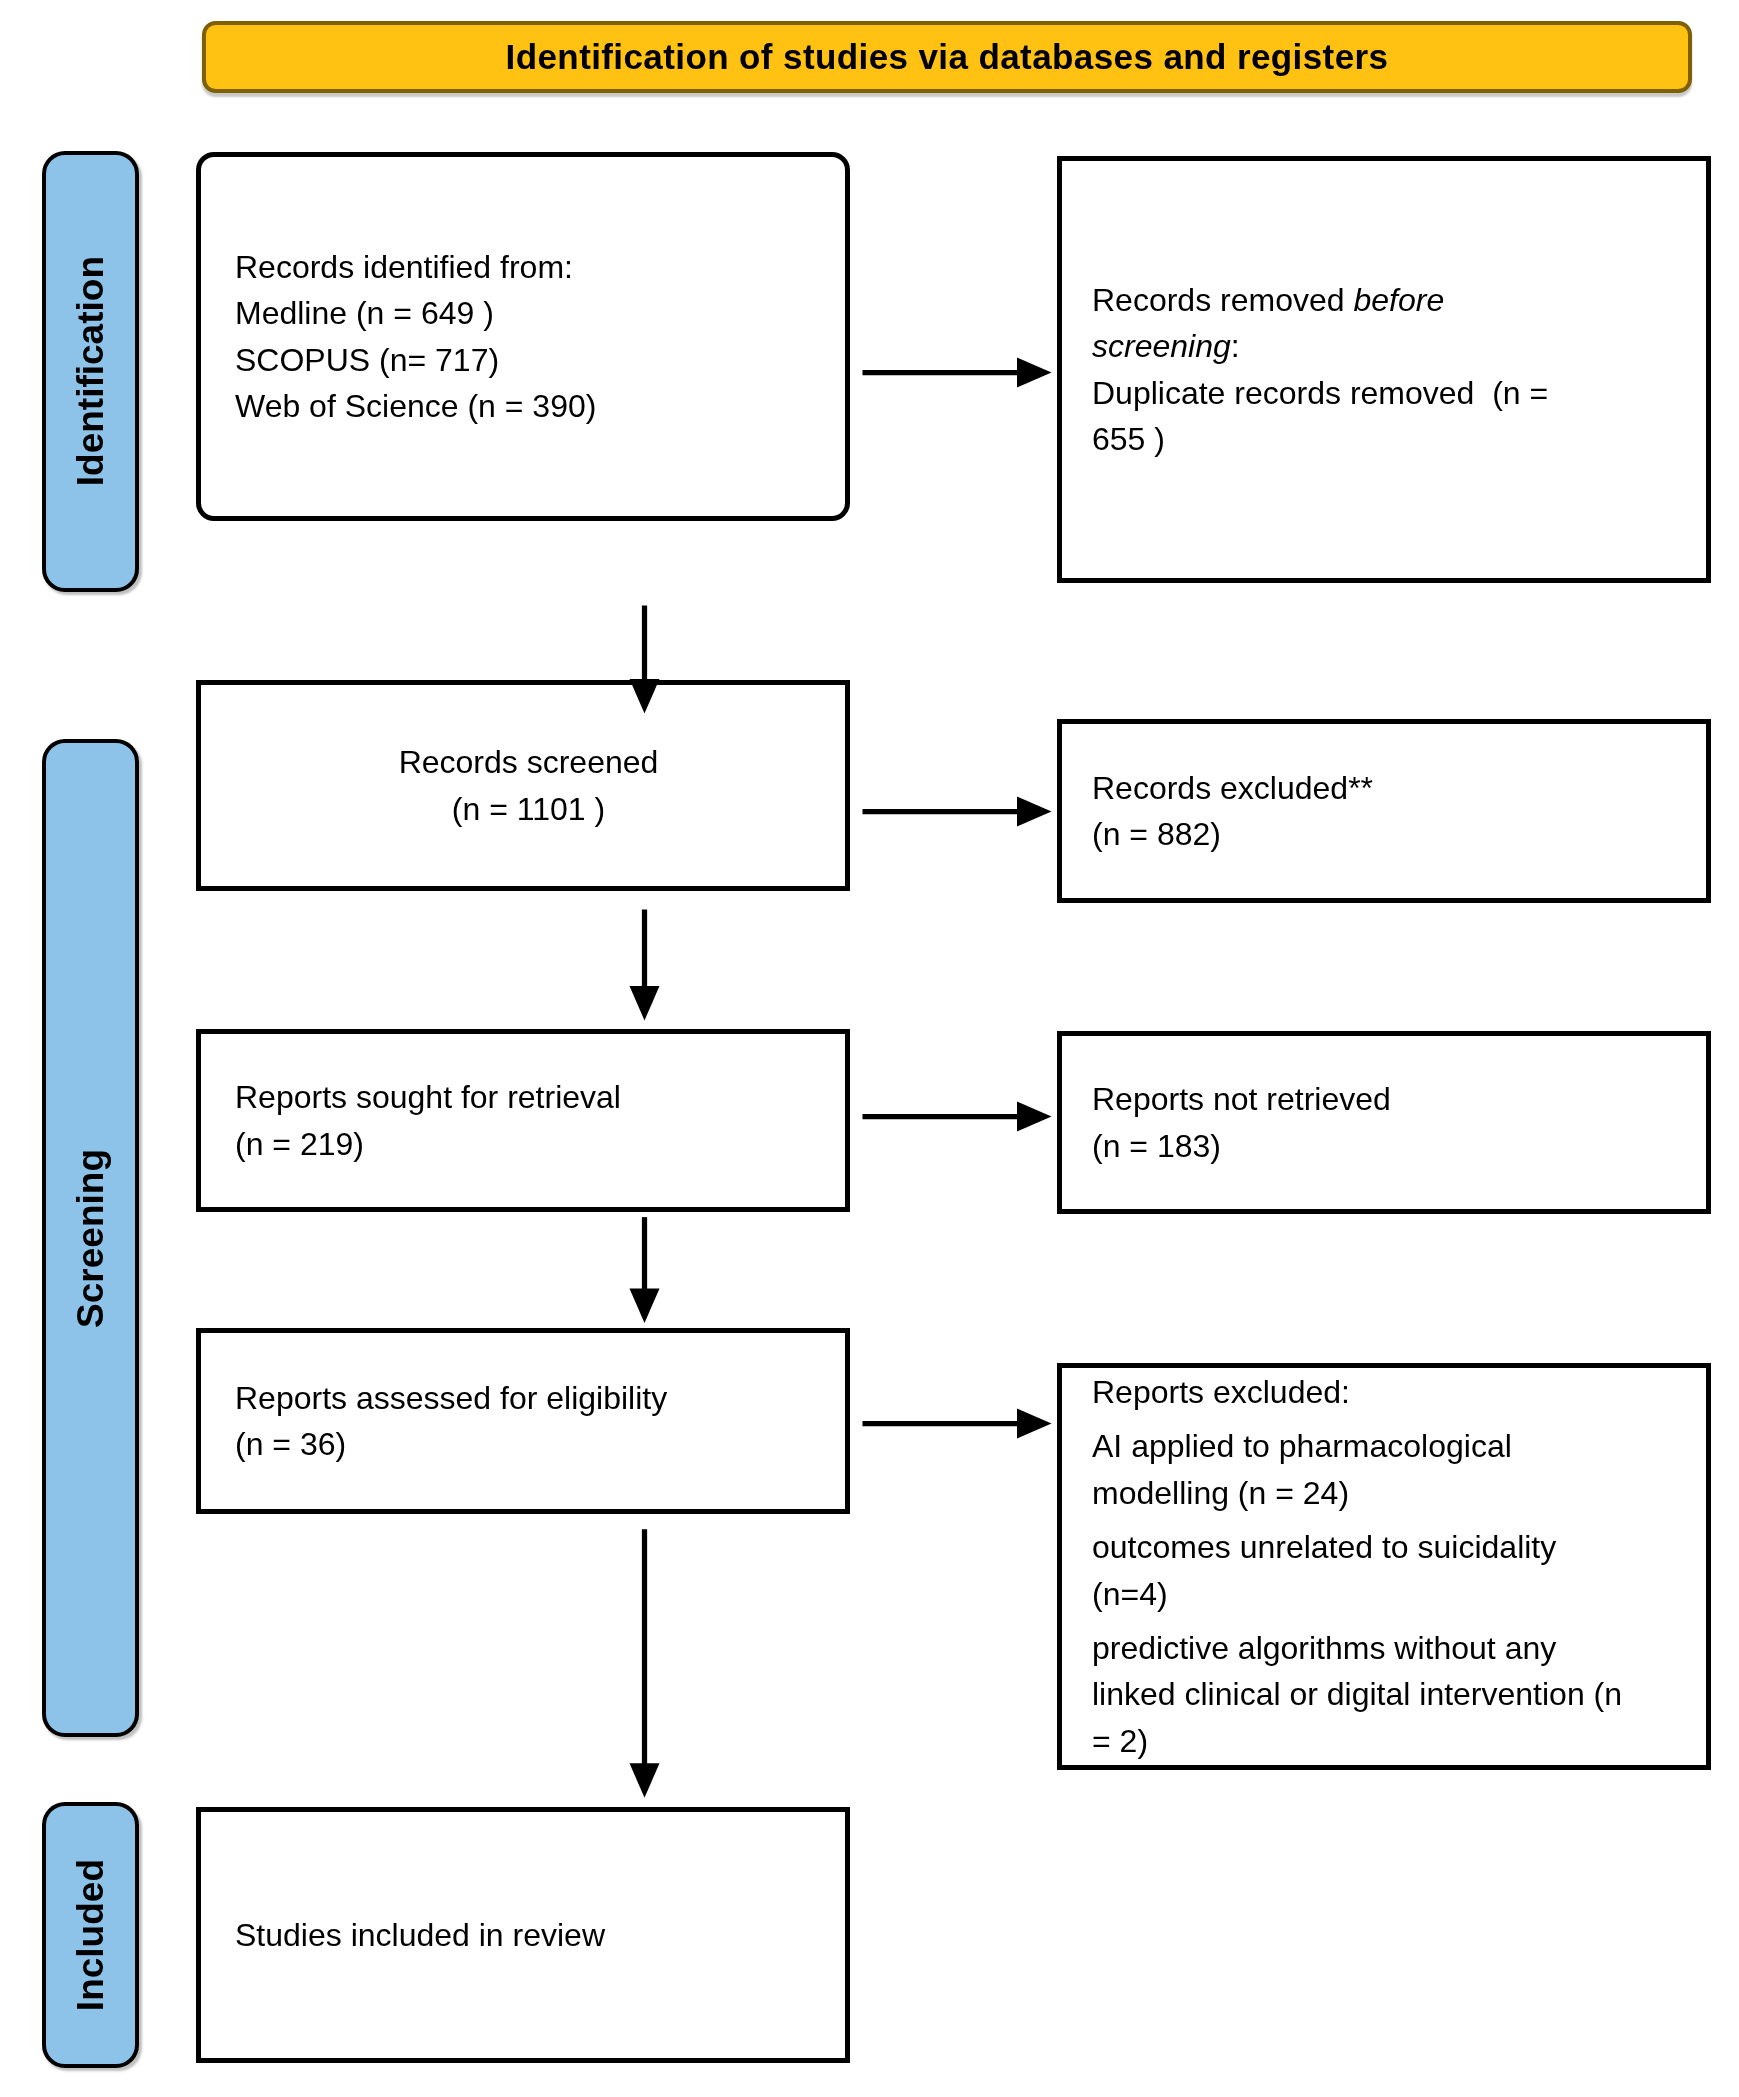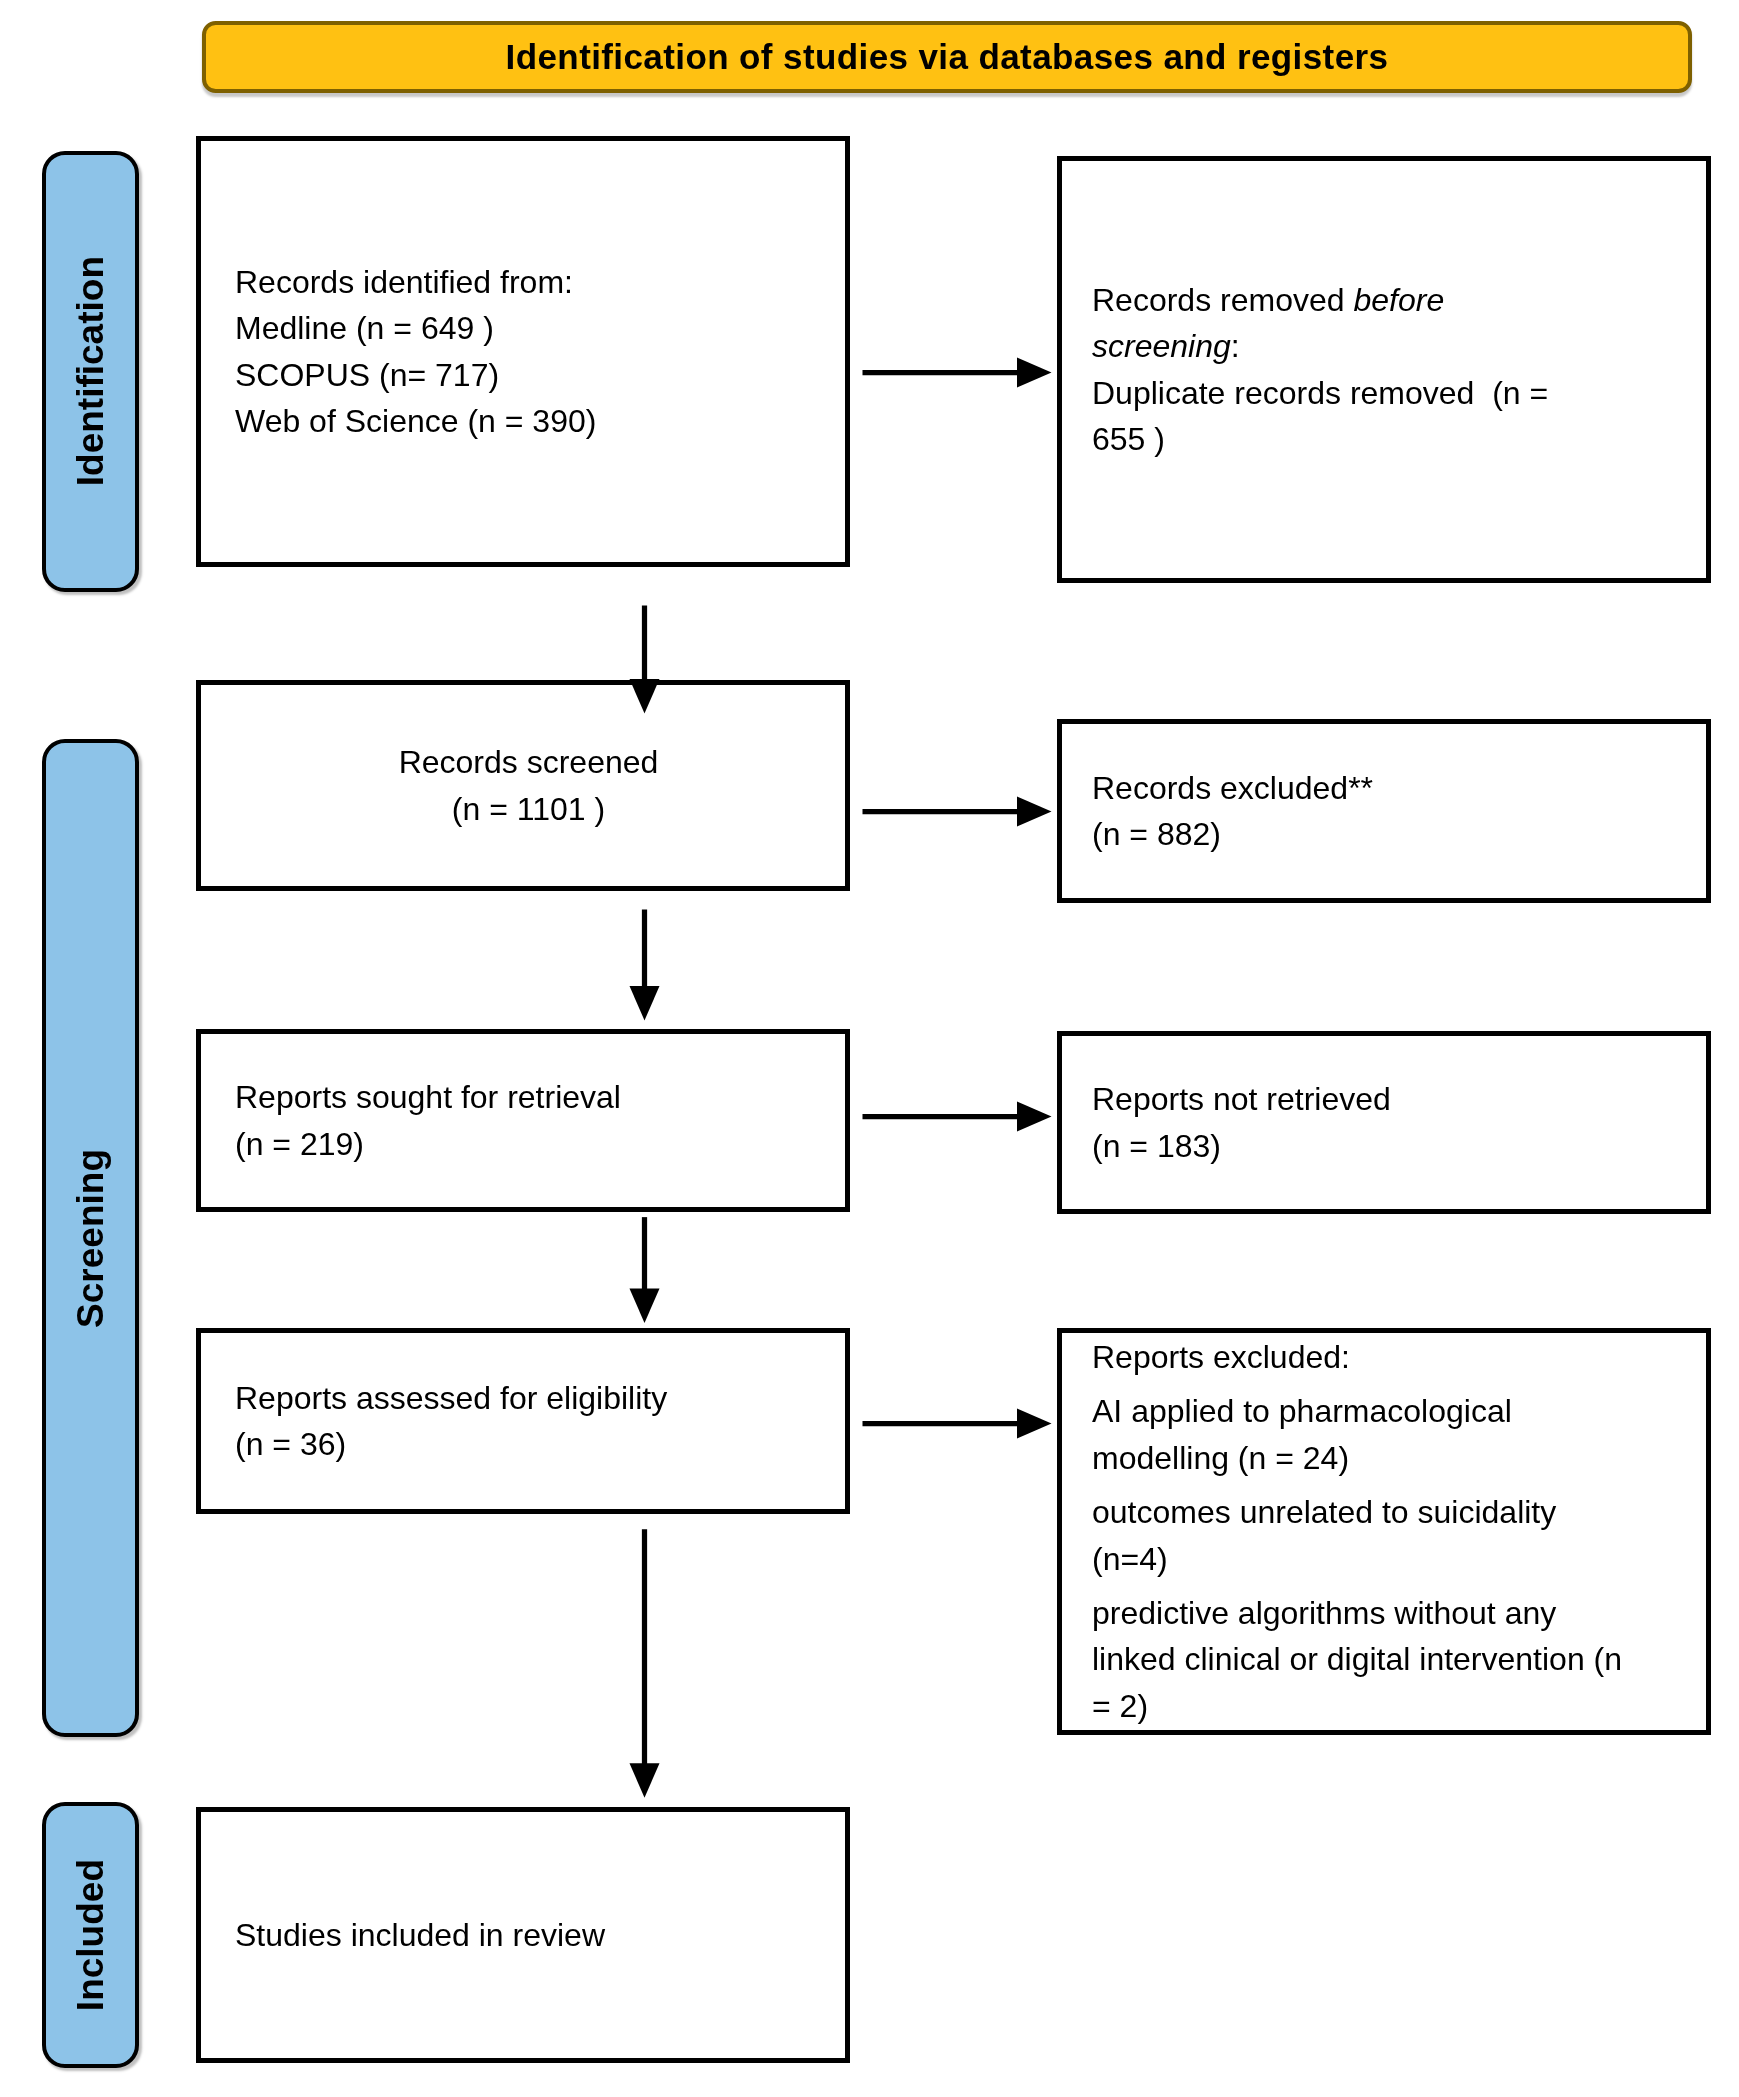--- a/index.html
+++ b/index.html
@@ -56,28 +56,28 @@
   .box {
     position: absolute;
     background: #fff;
     border: 5.3px solid var(--box-border);
     display: flex; flex-direction: column; justify-content: center;
     font-size: 32px;
     line-height: 1.45;
   }
   .col-left  { left: 196px;  width: 654px; padding-left: 34px; padding-right: 23px; }
   .col-right { left: 1057px; width: 654px; padding-left: 30px; padding-right: 15px; }
-  .box-identified       { top: 136px;  height: 431px; }
+  .box-identified       { top: 152px;  height: 369px; border-radius: 18px; }
   .box-removed          { top: 156px;  height: 427px; }
   .box-screened         { top: 680px;  height: 211px; text-align: center; }
   .box-excluded         { top: 719px;  height: 184px; }
   .box-sought           { top: 1029px; height: 183px; }
   .box-not-retrieved    { top: 1031px; height: 183px; }
   .box-assessed         { top: 1328px; height: 186px; }
-  .box-reports-excluded { top: 1328px; height: 407px; gap: 8px; }
+  .box-reports-excluded { top: 1363px; height: 407px; gap: 8px; }
   .box-included-final   { top: 1807px; height: 256px; }
   .narrow-660 .line { max-width: 502px; }
   .narrow-700 .line { max-width: 533px; }
   .line { display: block; }
   .line.keep-spaces { white-space: pre-wrap; }
   .arrow { position: absolute; }
 </style>
 </head>
 <body>
 

